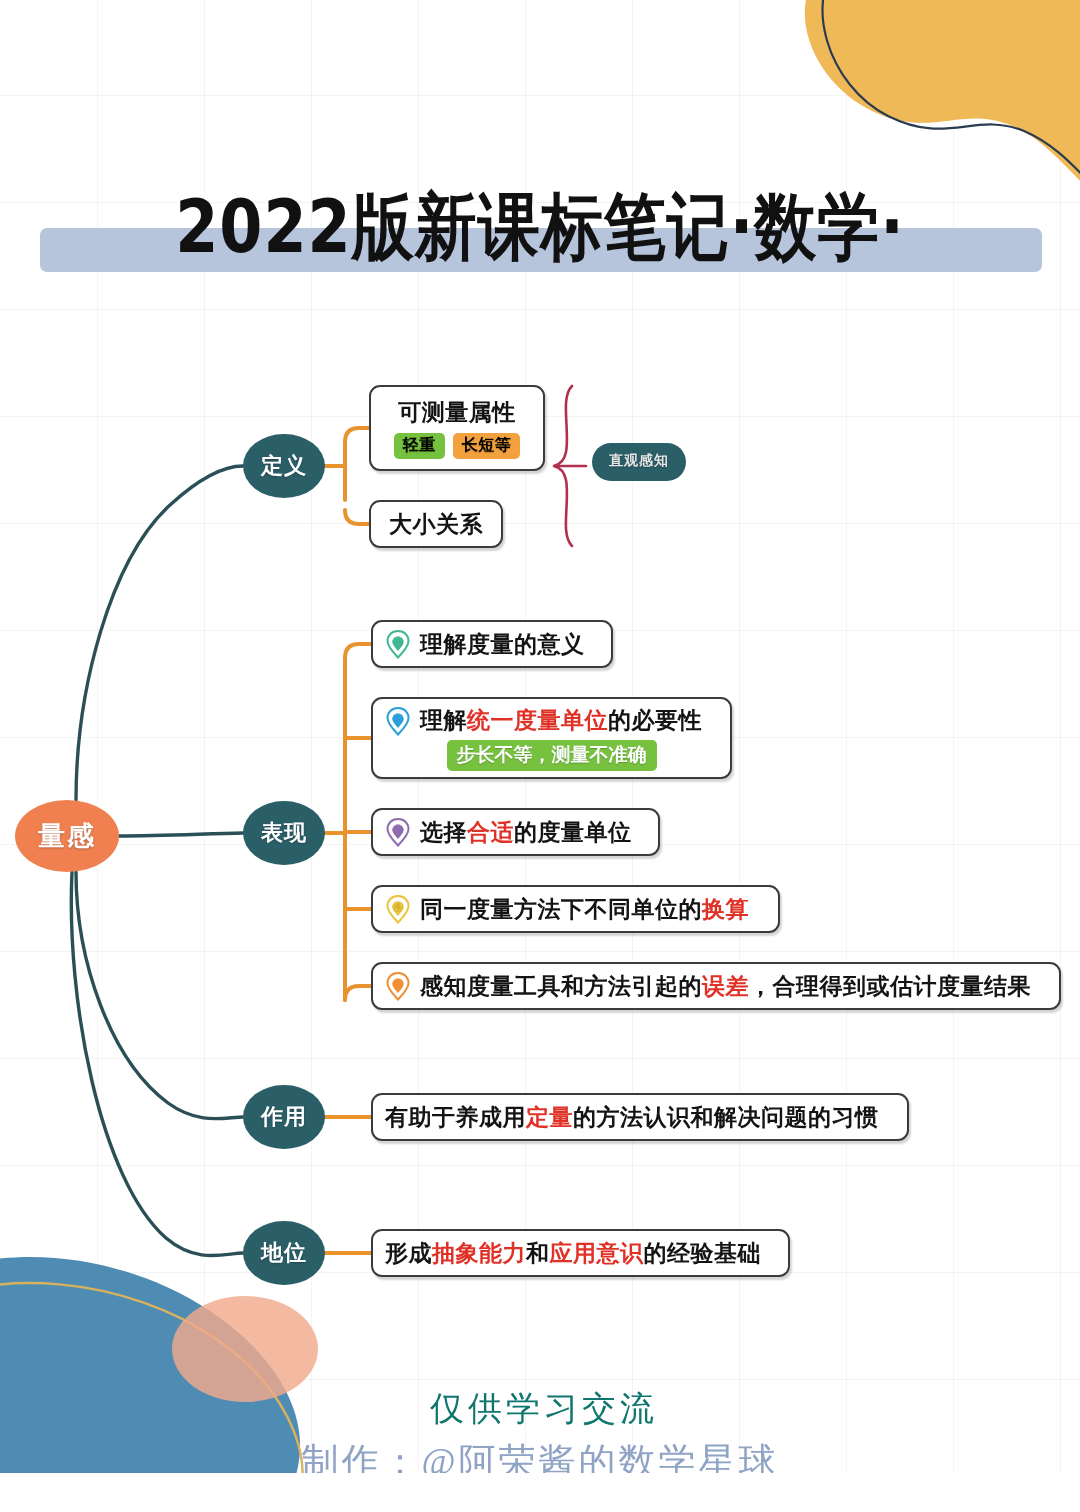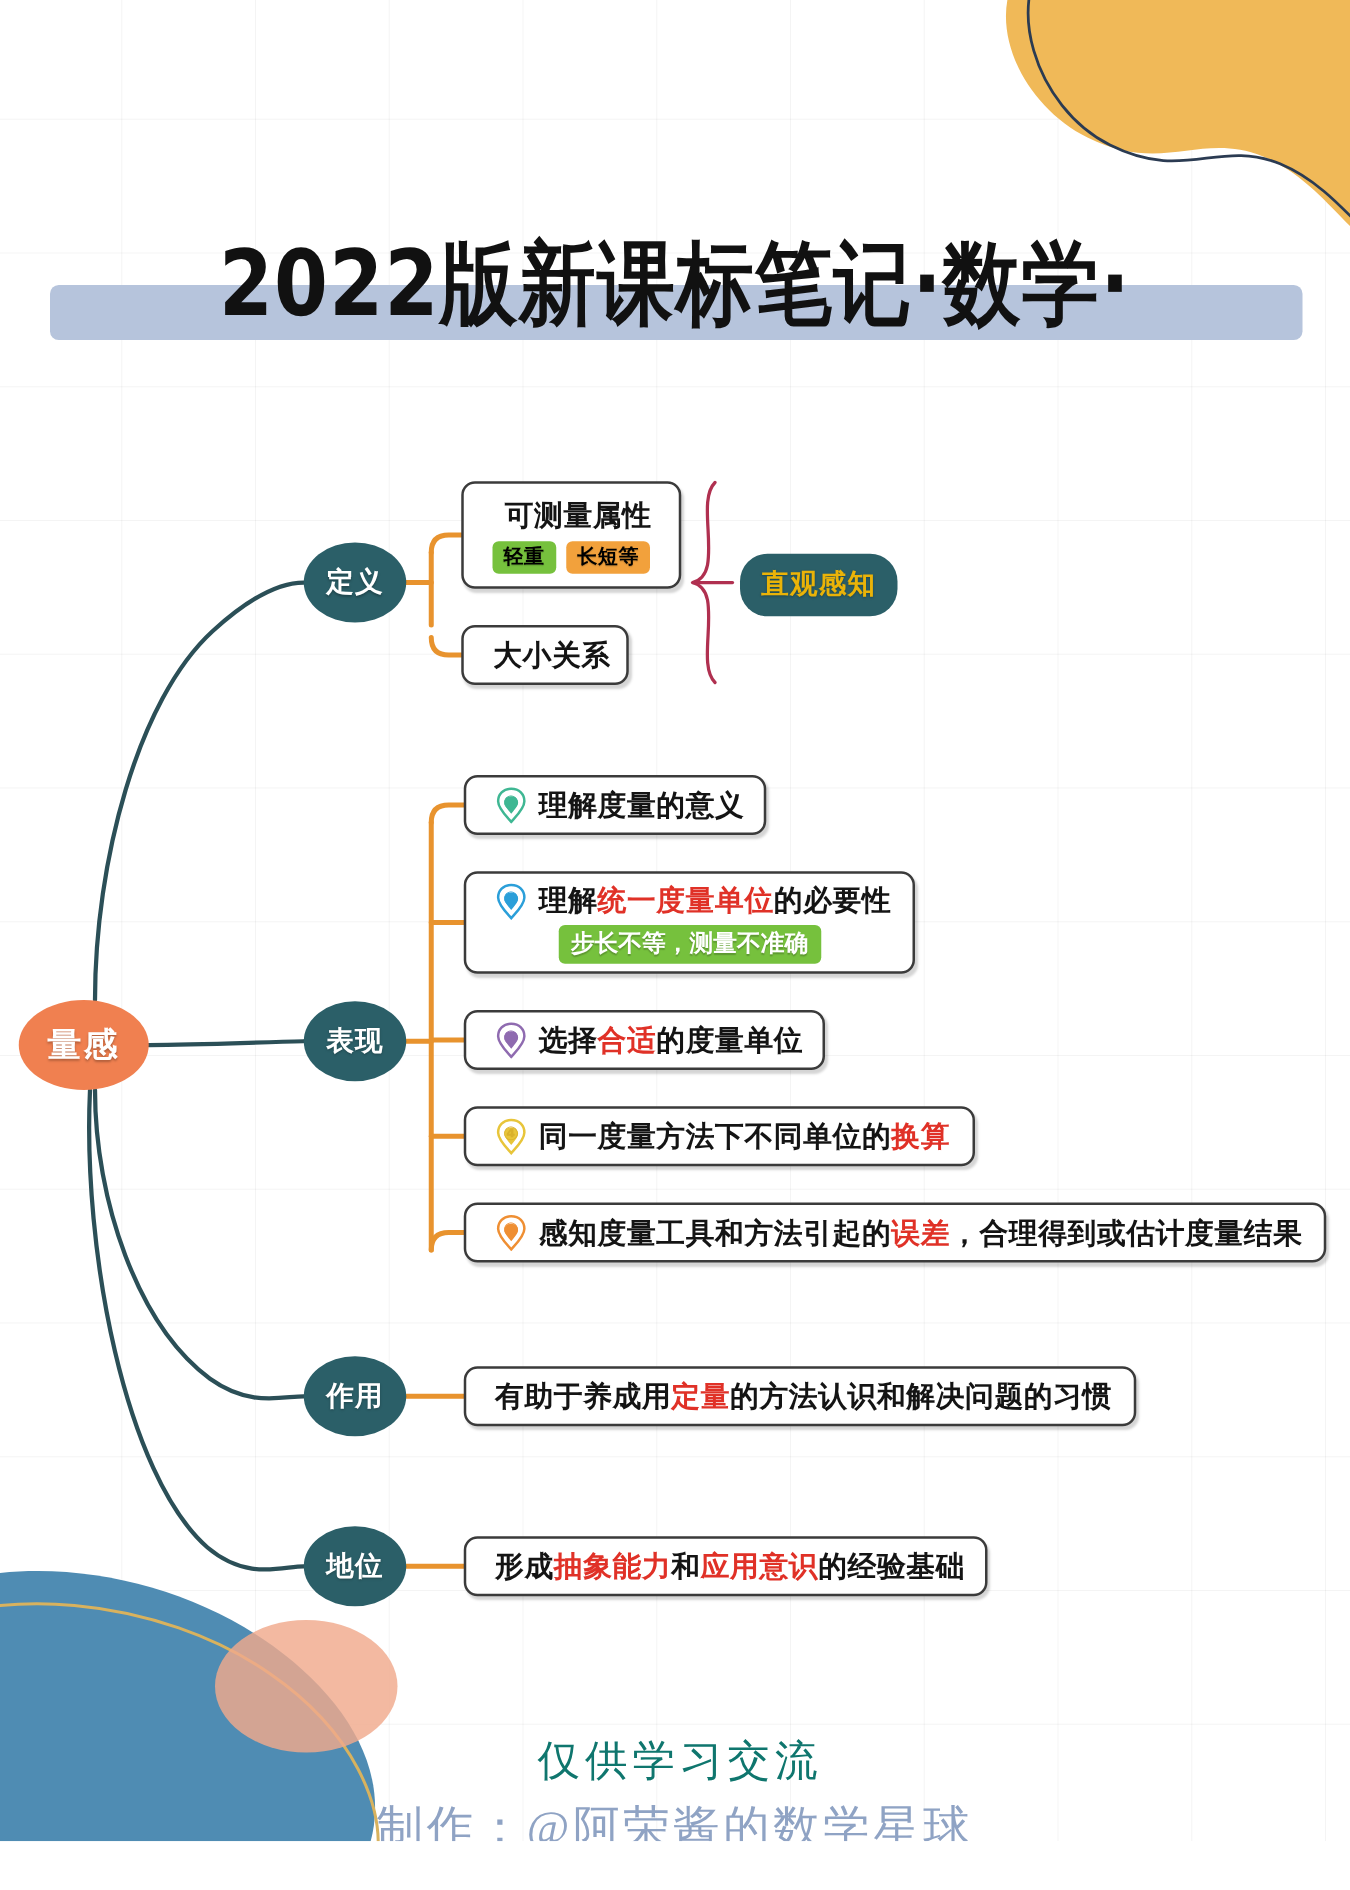--- a/index.html
+++ b/index.html
@@ -103,22 +103,22 @@
   #node-biaoxian { left: 243px; top: 801px; }
   #node-zuoyong  { left: 243px; top: 1085px; }
   #node-diwei    { left: 243px; top: 1221px; }
 
   #node-zhiguan {
     position: absolute;
     left: 592px; top: 443px;
     padding: 9px 17px 11px;
     border-radius: 22px;
     background: #2b5f68;
-    color: #eab308;
-    font-size: 22px;
+    color: #e5e5e5;
+    font-size: 14px;
     font-weight: 700;
     letter-spacing: 1px;
     text-shadow: 0 1px 2px rgba(0,0,0,0.28);
     white-space: nowrap;
   }
 
   
   .box {
     position: absolute;
     background: #ffffff;
@@ -131,21 +131,20 @@
     box-sizing: border-box;
   }
   .box-line {
     display: flex;
     align-items: center;
     white-space: nowrap;
     font-size: 23px;
     font-weight: 700;
     color: #141414;
     letter-spacing: 0.5px;
-    margin-left: 11px;
   }
   .box-line.center { justify-content: center; }
 
   
   #box-ceiliang { left: 369px; top: 385px; width: 176px; height: 86px; padding: 6px 12px; }
   #box-daxiao   { left: 369px; top: 500px; width: 134px; height: 48px; padding: 4px 0; }
   #box-b1 { left: 371px; top: 620px; width: 242px; height: 48px; padding: 4px 12px; }
   #box-b2 { left: 371px; top: 697px; width: 361px; height: 82px; padding: 5px 12px; }
   #box-b3 { left: 371px; top: 808px; width: 289px; height: 48px; padding: 4px 12px; }
   #box-b4 { left: 371px; top: 885px; width: 409px; height: 48px; padding: 4px 12px; }

